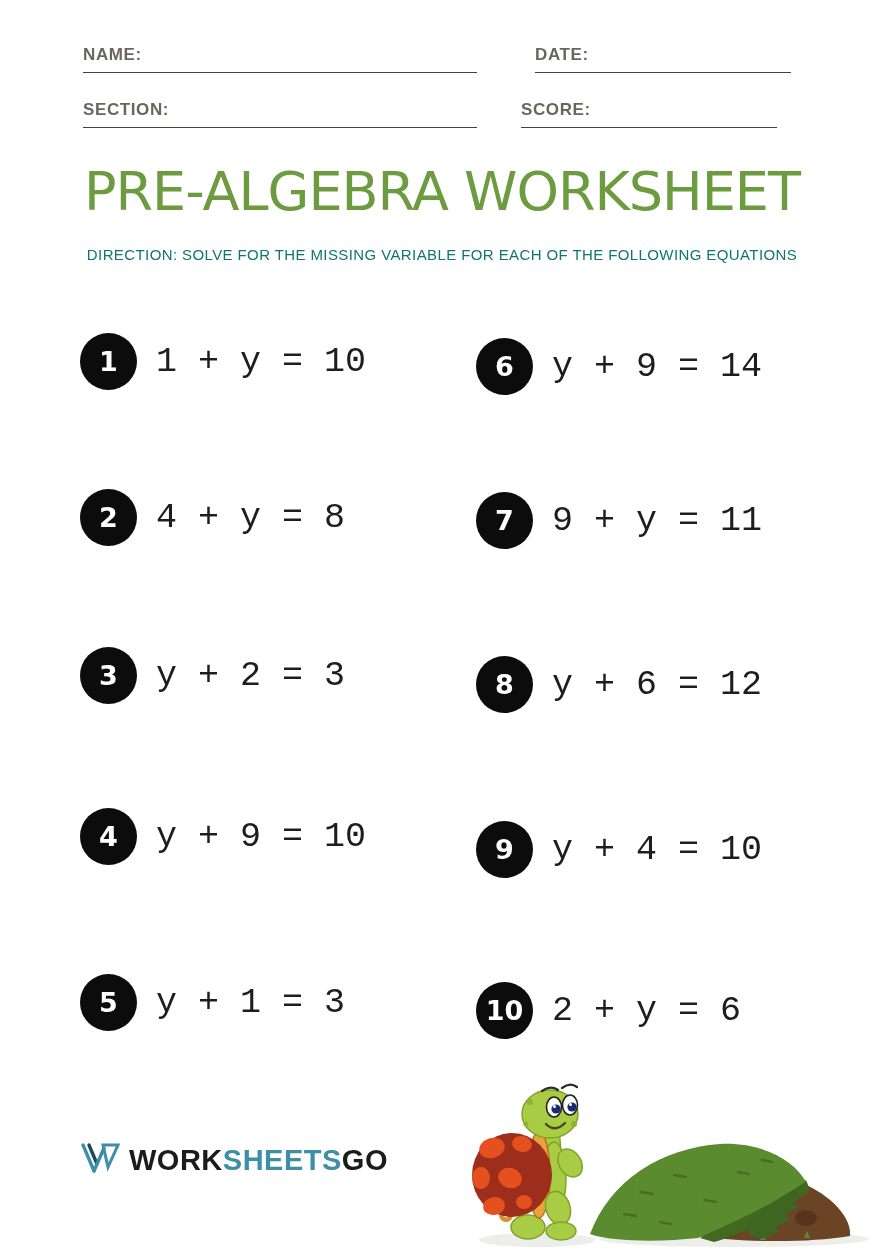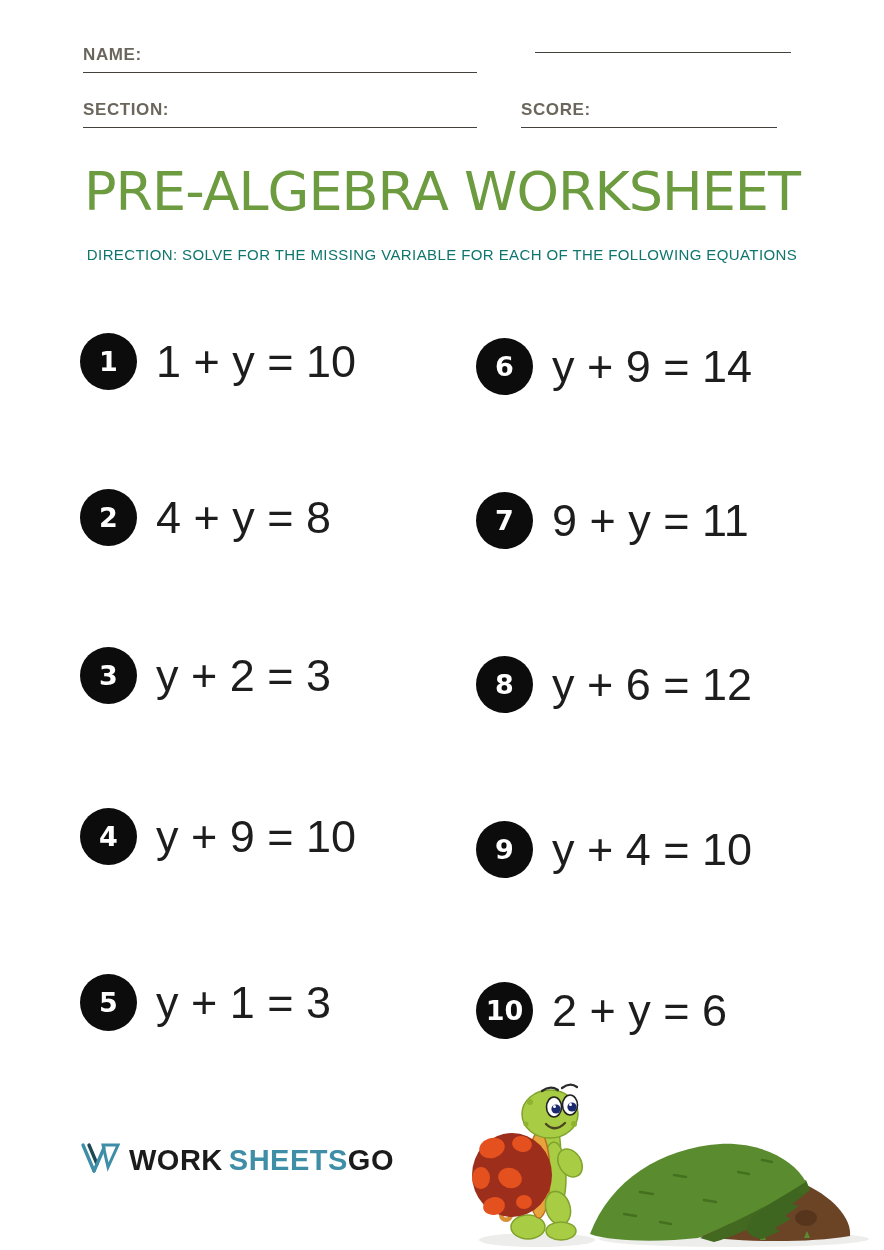--- a/index.html
+++ b/index.html
@@ -53,22 +53,22 @@
   }
   .problem-number {
     flex:0 0 auto;
     width:57px; height:57px; border-radius:50%;
     background:#0c0c0c; color:#ffffff;
     display:flex; align-items:center; justify-content:center;
     font-family:"DejaVu Sans", sans-serif;
     font-size:27px; font-weight:bold;
   }
   .problem-eq {
-    font-family:Liberation Sans, sans-serif;
-    font-size:45px; color:#1d1d1d;
+    font-family:Liberation Mono, monospace;
+    font-size:35px; color:#1d1d1d;
     white-space:nowrap;
   }
   #p1  { left:80px;  top:333px; }
   #p2  { left:80px;  top:489px; }
   #p3  { left:80px;  top:647px; }
   #p4  { left:80px;  top:808px; }
   #p5  { left:80px;  top:974px; }
   #p6  { left:476px; top:338px; }
   #p7  { left:476px; top:492px; }
   #p8  { left:476px; top:656px; }
@@ -77,38 +77,39 @@
 
   
   .logo {
     position:absolute; left:80px; top:1141px;
     display:flex; align-items:center; gap:9px;
   }
   .logo-text {
     font-size:29px; font-weight:bold; letter-spacing:0.5px;
     color:#1b1b1b; font-family:"Liberation Sans", sans-serif;
   }
-  .logo-text .teal { color:#3f8ea8;margin-left:6px; }
+  .logo-text .teal { color:#3f8ea8; }
 
   
   .illustration {
     position:absolute; left:462px; top:1082px;
     width:422px; height:168px;
   }
 </style>
 </head>
 <body>
 
 <div class="page">
 
   <div class="field" id="field-name">
     <span class="field-label">NAME:</span>
     <span class="field-line"></span>
   </div>
   <div class="field" id="field-date">
+    <span class="field-label">DATE:</span>
     <span class="field-line"></span>
   </div>
   <div class="field" id="field-section">
     <span class="field-label">SECTION:</span>
     <span class="field-line"></span>
   </div>
   <div class="field" id="field-score">
     <span class="field-label">SCORE:</span>
     <span class="field-line"></span>
   </div>

